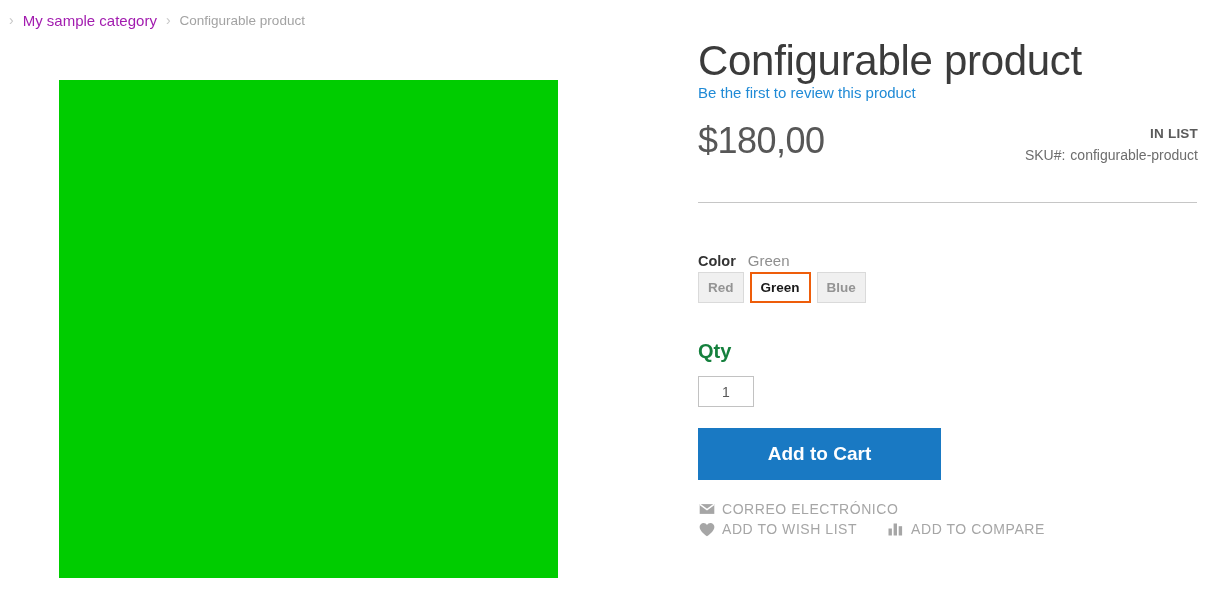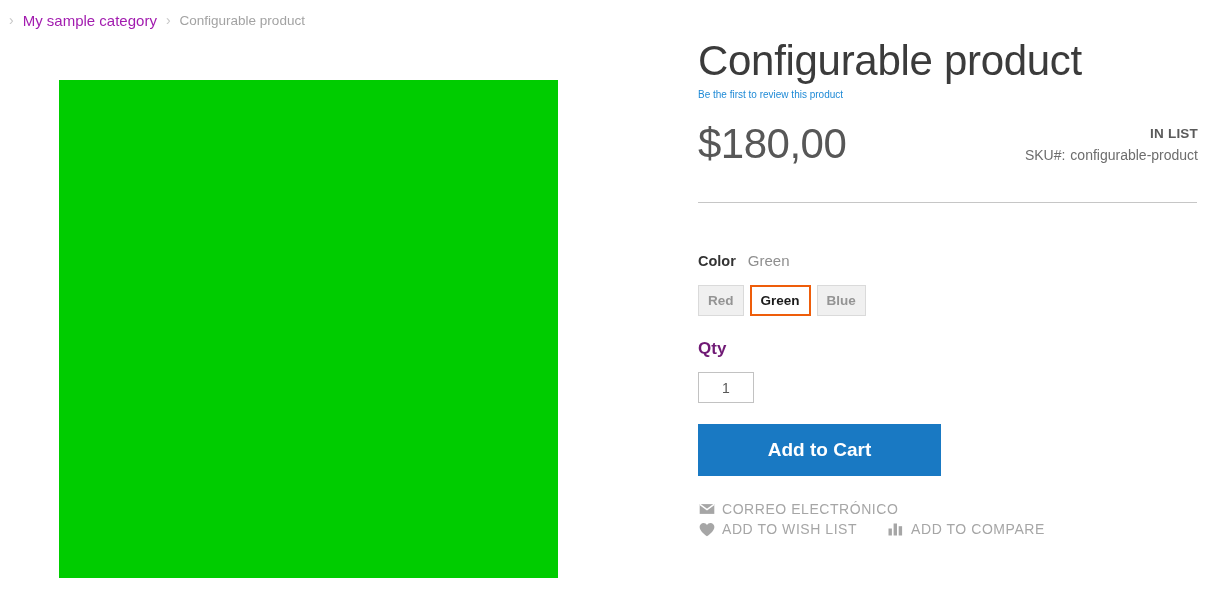--- a/index.html
+++ b/index.html
@@ -84,35 +84,35 @@
     font-size: 42px;
     font-weight: 300;
     line-height: 1.1;
     color: #3b3b3b;
     letter-spacing: -0.3px;
   }
 
   .review-link {
     display: inline-block;
     color: #1f8ad6;
-    font-size: 10px;
+    font-size: 15px;
     text-decoration: none;
     line-height: 1.2;
   }
 
   .price-block {
     position: relative;
     margin-top: 18px;
     height: 62px;
   }
   .price {
     position: absolute;
     left: 0;
     top: 0;
-    font-size: 42px;
+    font-size: 36px;
     font-weight: 400;
     color: #575757;
     line-height: 1.15;
     letter-spacing: -0.5px;
   }
   .stock-wrap {
     position: absolute;
     right: 0;
     top: 4px;
     text-align: right;
@@ -168,21 +168,20 @@
     color: #333333;
   }
   .attr-selected {
     margin-left: 12px;
     font-size: 15px;
     color: #8f8f8f;
     font-weight: normal;
   }
   .swatch-options {
     display: flex;
-    margin-top: 13px;
     gap: 6px;
   }
   .swatch-option {
     min-width: 44px;
     height: 31px;
     padding: 0 9px;
     display: flex;
     align-items: center;
     justify-content: center;
     background: #f0f0f0;
@@ -201,22 +200,22 @@
 
   
   .box-tocart {
     position: absolute;
     left: 698px;
     top: 338px;
     width: 500px;
   }
   .field-qty-label {
     font-weight: bold;
-    font-size: 17px;
-    color: #701a75;
+    font-size: 20px;
+    color: #15803d;
     display: block;
     line-height: 1.3;
   }
   .qty-input {
     margin-top: 12px;
     width: 56px;
     height: 31px;
     border: 1px solid #c2c2c2;
     background: #ffffff;
     text-align: center;

